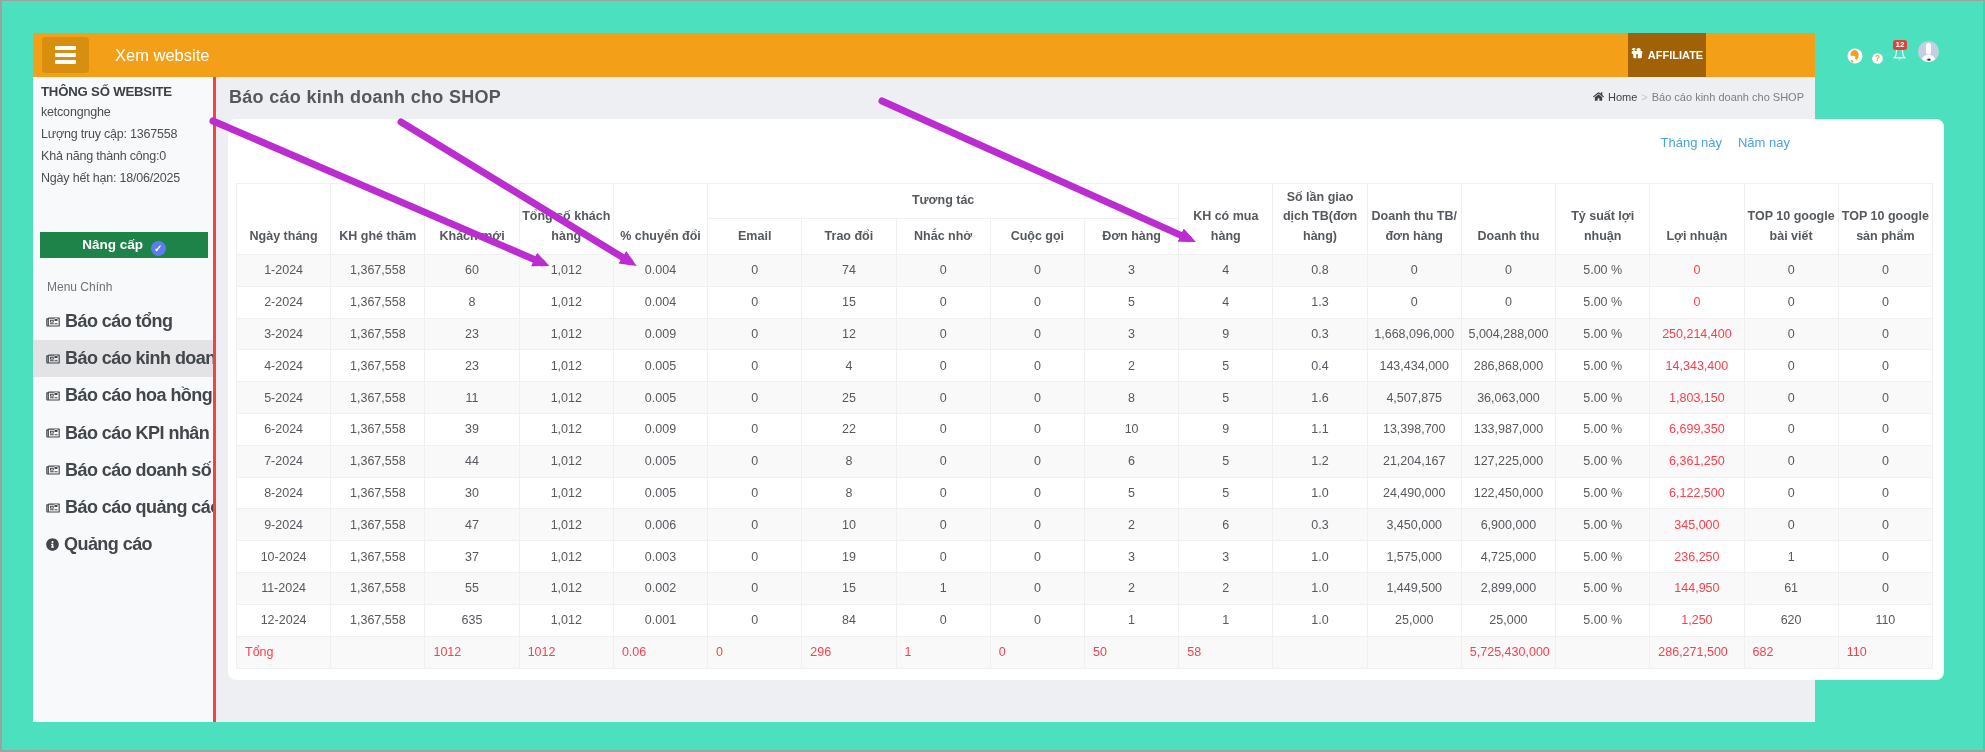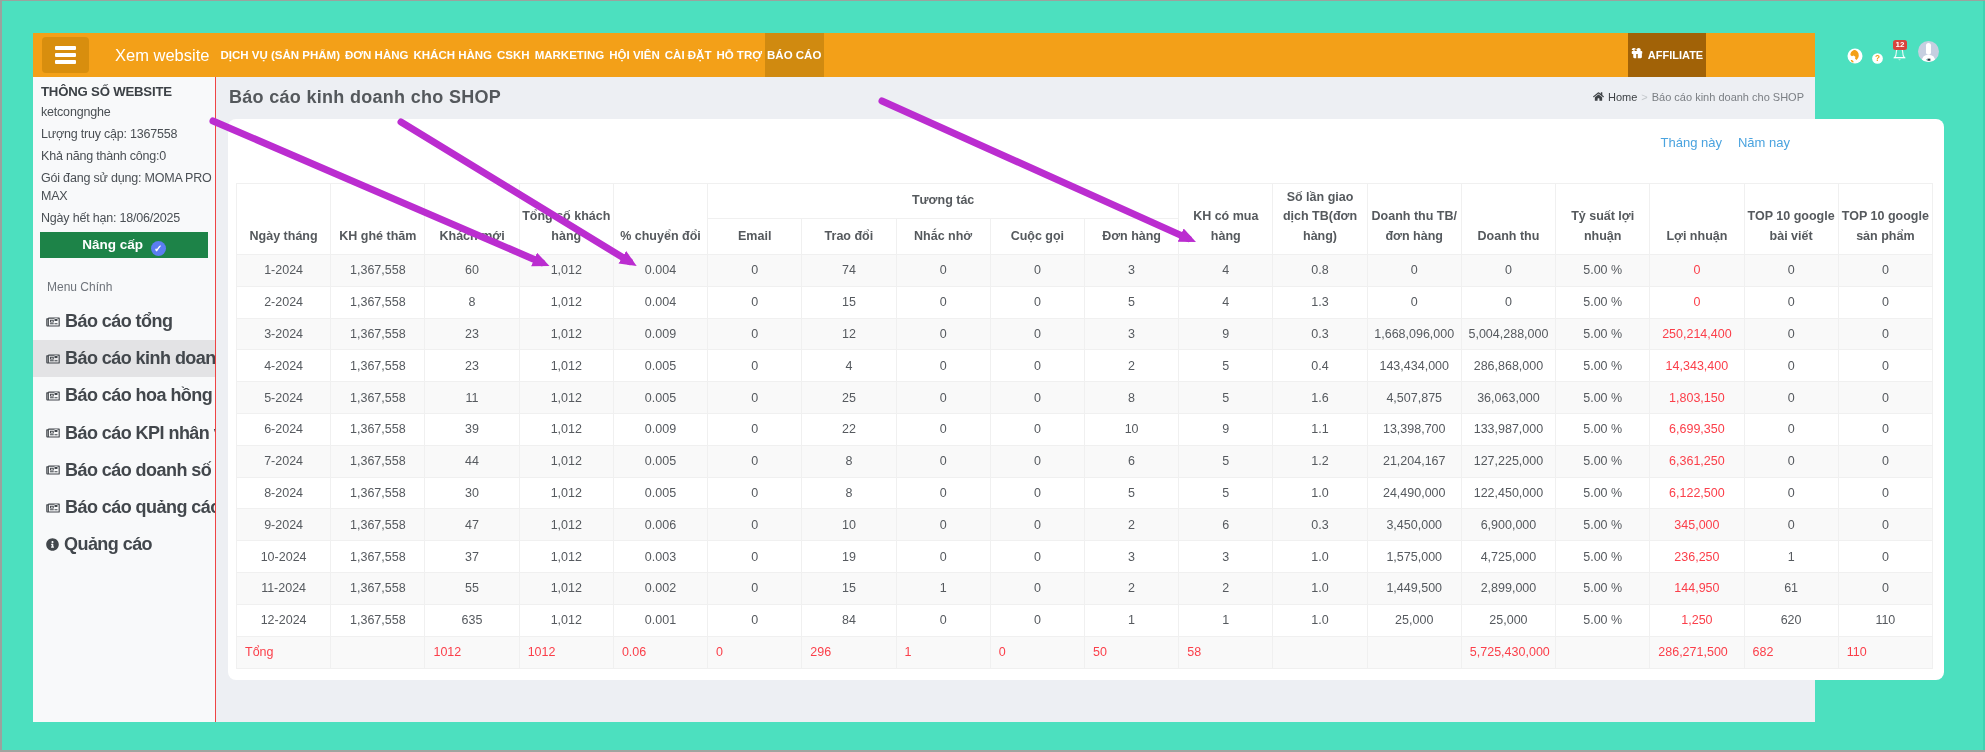--- a/index.html
+++ b/index.html
@@ -14,21 +14,21 @@
 .burger { position:absolute; left:9px; top:4px; width:47px; height:36px; background:#d88e0e; border-radius:4px; }
 .burger i { position:absolute; left:13px; width:21px; height:4px; background:#fff; border-radius:1px; }
 .burger i:nth-child(1){ top:9px; } .burger i:nth-child(2){ top:16px; } .burger i:nth-child(3){ top:23px; }
 .xem { position:absolute; left:82px; top:0; height:44px; line-height:44px; color:#fff; font-size:16.5px; }
 .menu { position:absolute; left:185px; top:0; height:44px; display:flex; }
 .menu a { display:block; height:44px; line-height:44px; color:#fff; font-size:11.5px; font-weight:bold; padding:0 2.5px; text-decoration:none; }
 .menu a.active { background:#d08a10; }
 .aff { position:absolute; right:109px; top:0; height:44px; width:78px; background:#a16207; color:#fff; font-weight:bold; font-size:11px; text-align:center; line-height:44px; }
 
 
-.sidebar { position:absolute; top:44px; left:0; width:183px; bottom:0; background:#f8f9fa; border-right:1px solid #ef4444; color:#4a4f54; overflow:hidden; }
+.sidebar { position:absolute; top:44px; left:0; width:183px; bottom:0; background:#f8f9fa; border-right:3px solid #ef4444; color:#4a4f54; overflow:hidden; }
 .sb-title { font-weight:bold; font-size:13.2px; color:#3c4146; padding:7px 8px 0 8px; letter-spacing:-0.2px; }
 .sb-line { font-size:12.5px; padding:0 8px; line-height:18px; margin-top:4px; white-space:nowrap; letter-spacing:-0.2px; }
 .upg { display:block; position:absolute; left:7px; top:155px; width:168px; height:26px; background:#1d8348; border-radius:0; color:#fff; font-weight:bold; font-size:13.5px; text-align:center; line-height:26px; }
 .chk { display:inline-block; vertical-align:-3px; width:15px; height:15px; background:#5b7df0; border-radius:50%; color:#fff; font-size:10px; line-height:15px; margin-left:4px; }
 .menuchinh { font-size:12px; color:#6e737a; position:absolute; left:14px; top:203px; }
 .sb-menu { position:absolute; left:0; right:0; top:226px; }
 .sb-item { height:37.2px; display:flex; align-items:center; font-size:18px; font-weight:bold; color:#42474c; padding-left:13px; white-space:nowrap; letter-spacing:-0.55px; }
 .sb-item.active { background:#e3e3e5; }
 .sb-item svg { margin-right:5px; flex:0 0 auto; }
 
@@ -62,31 +62,20 @@
 <div style="position:absolute;left:0;top:0;bottom:0;width:2px;background:#9aa39e;z-index:50"></div>
 <div style="position:absolute;right:0;top:0;bottom:0;width:2px;background:#3fd2b2;z-index:49"></div>
 <div class="app">
   <div class="nav">
     <div class="burger">
         <i></i>
         <i></i>
         <i></i>
       </div>
     <div class="xem">Xem website</div>
-    <div class="menu">
-      <a>DỊCH VỤ (SẢN PHẨM)</a>
-        <a>ĐƠN HÀNG</a>
-        <a>KHÁCH HÀNG</a>
-        <a>CSKH</a>
-        <a>MARKETING</a>
-        <a>HỘI VIÊN</a>
-        <a>CÀI ĐẶT</a>
-        <a>HỖ TRỢ</a>
-        <a class="active">BÁO CÁO</a>
-    </div>
     <div class="aff"><svg width="12" height="12" viewBox="0 0 448 512" style="vertical-align:-1px;margin-right:5px">
           <path fill="#fff" d="M190.5 68.8L225.3 128H224 152c-22.1 0-40-17.9-40-40s17.9-40 40-40h2.2c14.9 0 28.8 7.9 36.3 20.8zM64 88c0 14.4 3.5 28 9.6 40H32c-17.7 0-32 14.3-32 32v64c0 17.7 14.3 32 32 32H416c17.7 0 32-14.3 32-32V160c0-17.7-14.3-32-32-32H374.4c6.1-12 9.6-25.6 9.6-40c0-48.6-39.4-88-88-88h-2.2c-31.9 0-61.5 16.9-77.7 44.4L192 68.3l-24.1-41C151.7 16.9 122.1 0 90.2 0H88C39.4 0 0 39.4 0 88zM64 245v144c0 26.5 21.5 48 48 48H192V245H64zm192 192H384c26.5 0 48-21.5 48-48V245H256v192z"></path>
         </svg>AFFILIATE</div>
     <div style="position:absolute;left:1814px;top:15px;width:16px;height:16px">
       <svg width="16" height="16" viewBox="0 0 496 512">
           <circle cx="248" cy="256" r="240" fill="#fff"></circle>
           <path fill="#f3a018" d="M200 70 C140 90 100 150 100 220 L150 260 L200 240 L260 280 L250 340 L300 380 L340 330 C380 280 380 180 330 120 C300 85 250 60 200 70 Z M150 380 L200 420 L190 470 C150 450 120 420 110 380 Z"></path>
         </svg>
     </div>
     <div style="position:absolute;left:1839px;top:17px;width:11px;height:11px">
@@ -108,21 +97,20 @@
           <rect x="45" y="84" width="14" height="10" fill="#2e3640"></rect>
           <circle cx="42" cy="89" r="3" fill="#57c6c0"></circle>
         </svg>
     </div>
   </div>
   <div class="sidebar">
     <div class="sb-title">THÔNG SỐ WEBSITE</div>
     <div class="sb-line">ketcongnghe</div>
     <div class="sb-line">Lượng truy cập: 1367558</div>
     <div class="sb-line">Khả năng thành công:0</div>
-    <div class="sb-line">Gói đang sử dụng: MOMA PRO<br>MAX</div>
     <div class="sb-line">Ngày hết hạn: 18/06/2025</div>
     <a class="upg">Nâng cấp <span class="chk">✓</span></a>
     <div class="menuchinh">Menu Chính</div>
     <div class="sb-menu">
       <div class="sb-item"><svg width="14" height="12" viewBox="0 0 576 512">
             <path fill="#42474c" d="M552 64H112c-20.858 0-38.643 13.377-45.248 32H24c-13.255 0-24 10.745-24 24v272c0 30.928 25.072 56 56 56h496c13.255 0 24-10.745 24-24V88c0-13.255-10.745-24-24-24zM48 392V144h16v248c0 4.411-3.589 8-8 8s-8-3.589-8-8zm480 8H111.422c.374-2.614.578-5.283.578-8V112h416v288zM172 280h136c6.627 0 12-5.373 12-12v-96c0-6.627-5.373-12-12-12H172c-6.627 0-12 5.373-12 12v96c0 6.627 5.373 12 12 12zm28-80h80v40h-80v-40zm-40 140v-24c0-6.627 5.373-12 12-12h136c6.627 0 12 5.373 12 12v24c0 6.627-5.373 12-12 12H172c-6.627 0-12-5.373-12-12zm192 0v-24c0-6.627 5.373-12 12-12h104c6.627 0 12 5.373 12 12v24c0 6.627-5.373 12-12 12H364c-6.627 0-12-5.373-12-12zm0-144v-96c0-6.627 5.373-12 12-12h104c6.627 0 12 5.373 12 12v96c0 6.627-5.373 12-12 12H364c-6.627 0-12-5.373-12-12z"></path>
           </svg>Báo cáo tổng</div>
       <div class="sb-item active"><svg width="14" height="12" viewBox="0 0 576 512">
             <path fill="#42474c" d="M552 64H112c-20.858 0-38.643 13.377-45.248 32H24c-13.255 0-24 10.745-24 24v272c0 30.928 25.072 56 56 56h496c13.255 0 24-10.745 24-24V88c0-13.255-10.745-24-24-24zM48 392V144h16v248c0 4.411-3.589 8-8 8s-8-3.589-8-8zm480 8H111.422c.374-2.614.578-5.283.578-8V112h416v288zM172 280h136c6.627 0 12-5.373 12-12v-96c0-6.627-5.373-12-12-12H172c-6.627 0-12 5.373-12 12v96c0 6.627 5.373 12 12 12zm28-80h80v40h-80v-40zm-40 140v-24c0-6.627 5.373-12 12-12h136c6.627 0 12 5.373 12 12v24c0 6.627-5.373 12-12 12H172c-6.627 0-12-5.373-12-12zm192 0v-24c0-6.627 5.373-12 12-12h104c6.627 0 12 5.373 12 12v24c0 6.627-5.373 12-12 12H364c-6.627 0-12-5.373-12-12zm0-144v-96c0-6.627 5.373-12 12-12h104c6.627 0 12 5.373 12 12v96c0 6.627-5.373 12-12 12H364c-6.627 0-12-5.373-12-12z"></path>
           </svg>Báo cáo kinh doanh</div>

